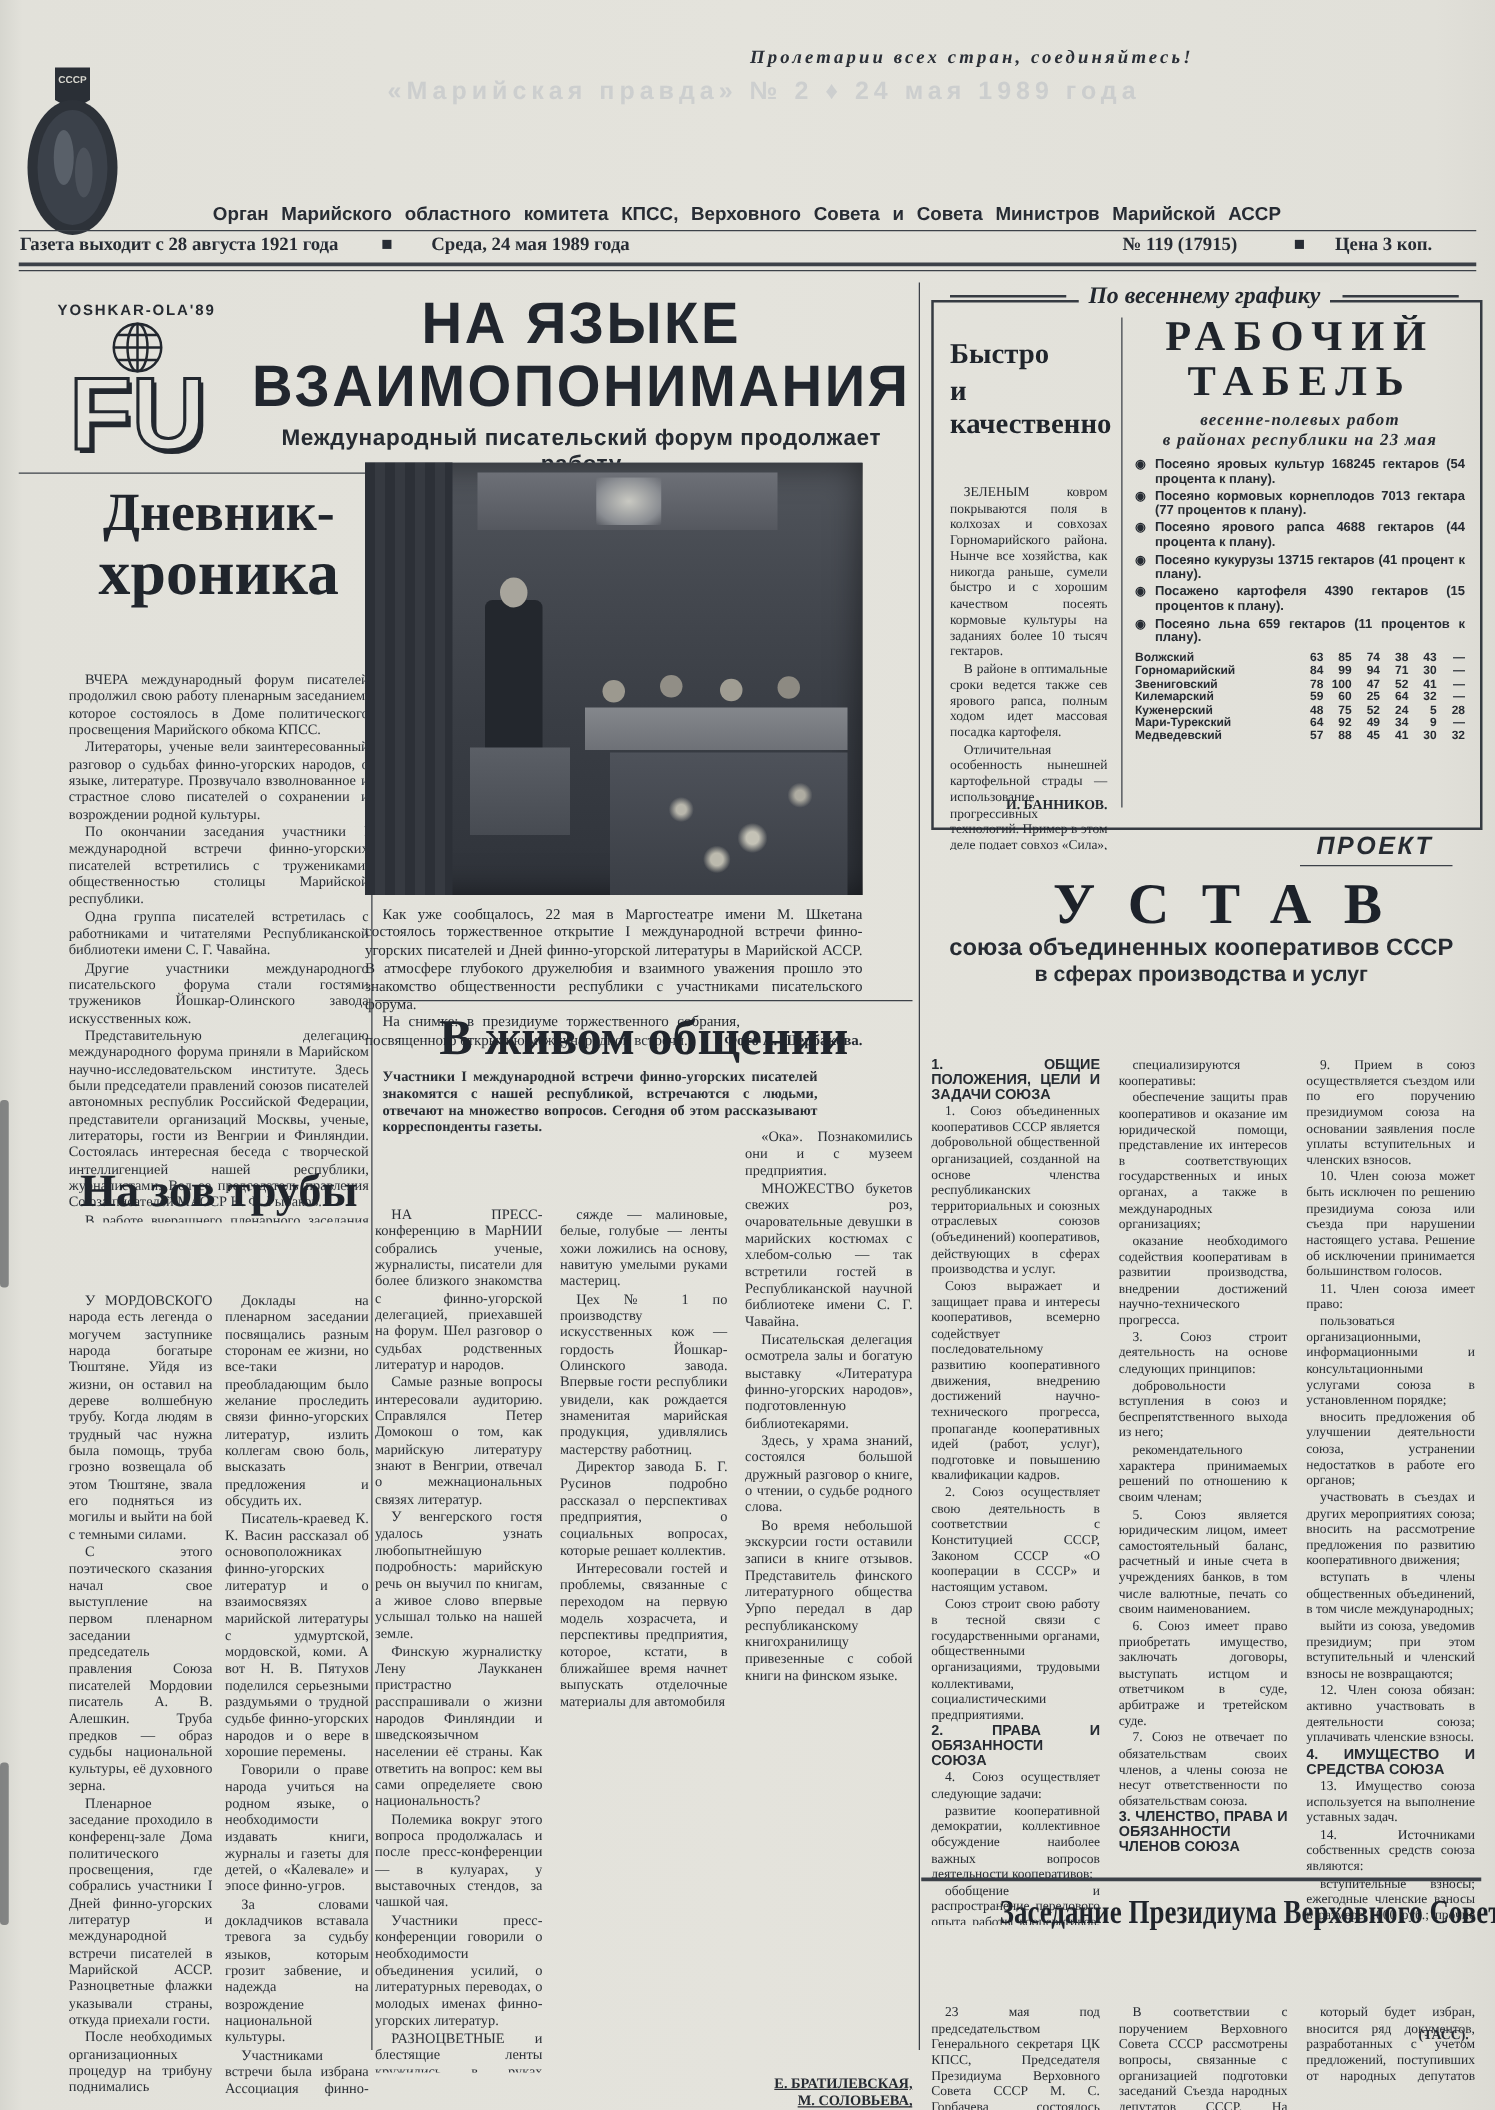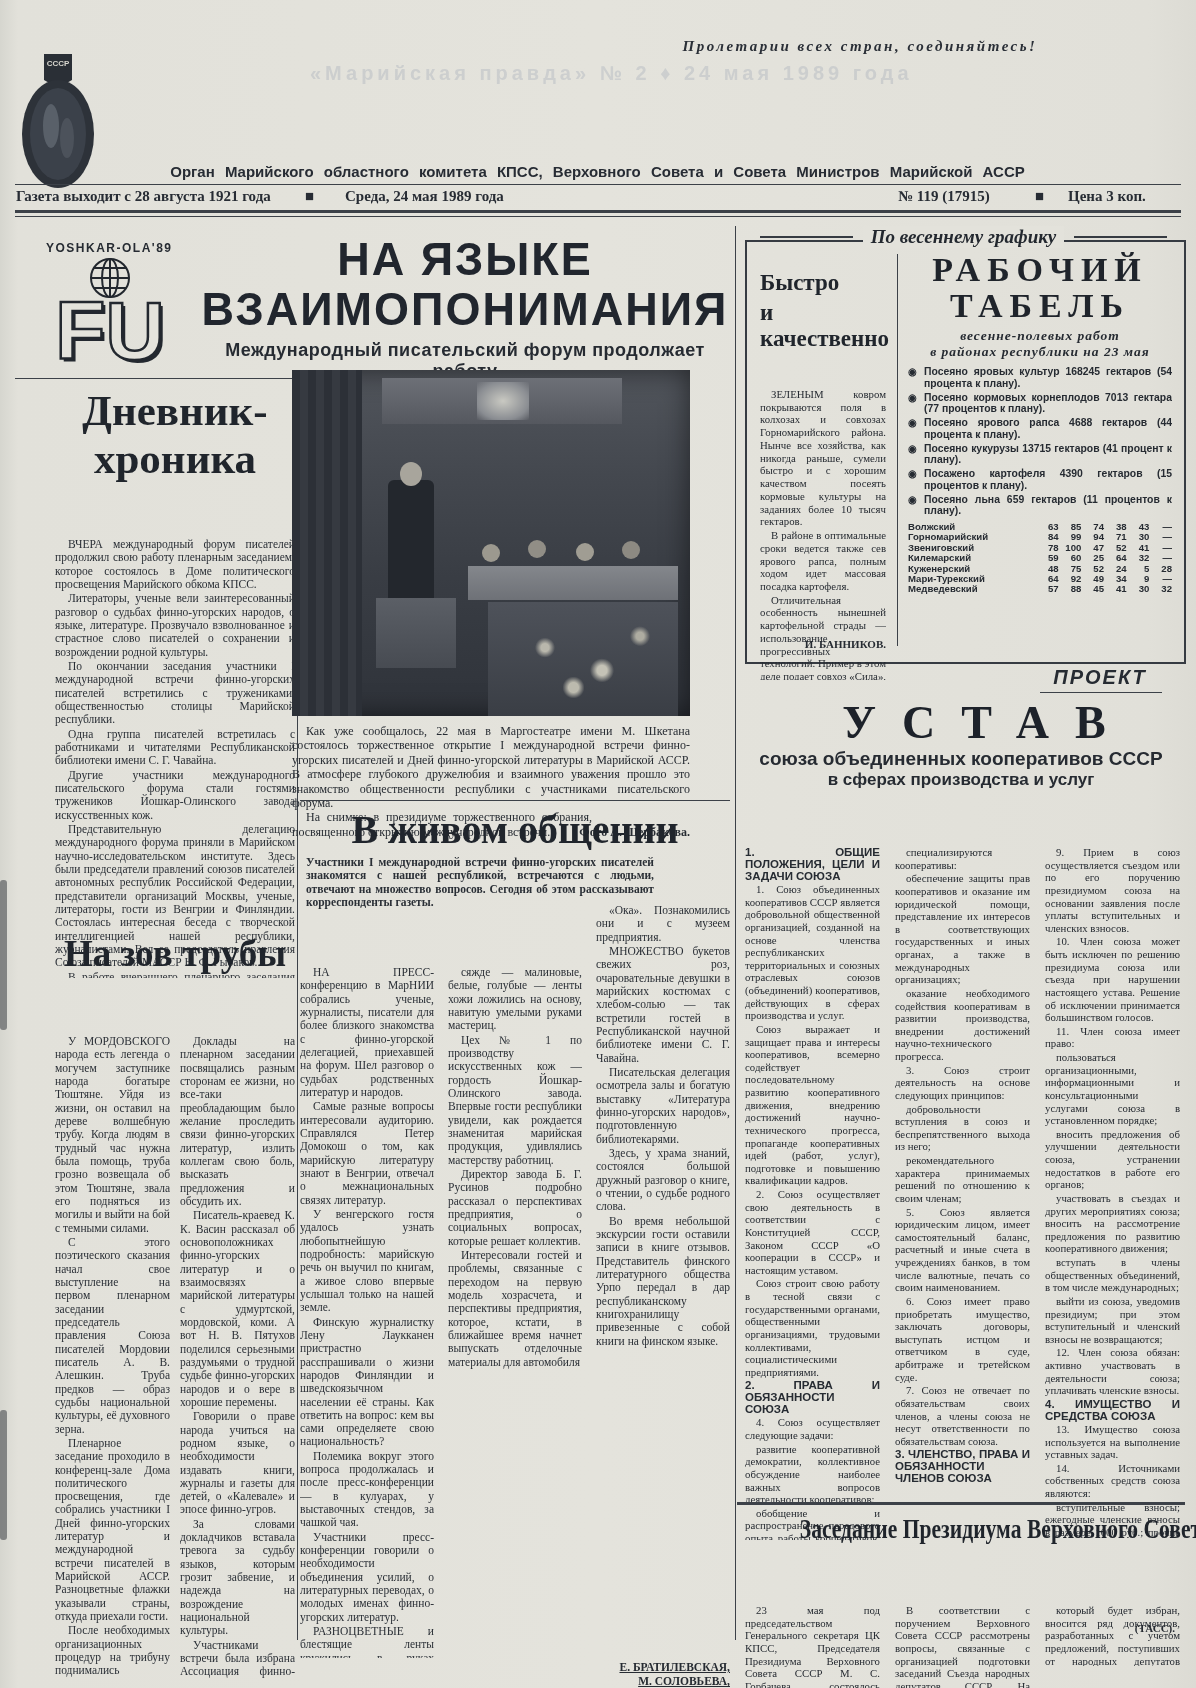--- a/index.html
+++ b/index.html
@@ -3,21 +3,21 @@
 <meta charset="utf-8">
 <style>
   html,body{margin:0;padding:0;}
   body{width:1196px;height:1688px;background:#b8b8b2;font-family:"Liberation Serif",serif;}
   .page{position:relative;width:1196px;height:1688px;background:linear-gradient(90deg,#d6d6cf 0,#e2e1da 18px,#e4e3dc 50%,#e1e0d9 96%,#dcdbd4 100%);overflow:hidden;color:#262b32;}
   .abs{position:absolute;}
   .just{text-align:justify;}
   .hide{overflow:hidden;margin-top:48px;}
   .rule{position:absolute;background:#3c4148;}
   
-  .slogan{font:italic bold 15px "Liberation Serif",serif;letter-spacing:2.5px;color:#2a2f37;text-align:center;}
+  .slogan{font:italic bold 15px "Liberation Serif",serif;letter-spacing:2.5px;color:#2a2f37;text-align:left;}
   .ghost{font:bold 20px "Liberation Sans",sans-serif;color:rgba(100,115,150,.18);letter-spacing:4px;}
   .mast-title{font:bold 92px/104px "Liberation Serif",serif;letter-spacing:4px;text-align:center;color:#1d222a;white-space:nowrap;}
   .mast-sub{font:bold 15px "Liberation Sans",sans-serif;word-spacing:6px;text-align:center;color:#272c34;}
   .dateline{font:bold 15px "Liberation Serif",serif;color:#272c34;white-space:nowrap;}
   
   .fu-label{font:bold 12px "Liberation Sans",sans-serif;letter-spacing:1.5px;}
   .big-head{font:bold 45px/50px "Liberation Sans",sans-serif;letter-spacing:2px;text-align:center;color:#21262e;transform:scaleY(1.04);}
   .forum-sub{font:bold 18px "Liberation Sans",sans-serif;text-align:center;letter-spacing:.5px;}
   
   .a-title{font-weight:bold;font-family:"Liberation Serif",serif;text-align:center;color:#20252c;}
@@ -112,21 +112,21 @@
       <text x="80" y="103" text-anchor="middle" font-family="Liberation Sans,sans-serif" font-weight="bold" font-size="82" fill="#e4e3dc" stroke="#23282f" stroke-width="2.5">FU</text>
     </svg>
   </div>
 
   <div class="abs big-head" style="left:195px;top:234px;width:540px;">НА ЯЗЫКЕ</div>
   <div class="abs big-head" style="left:195px;top:284px;width:540px;">ВЗАИМОПОНИМАНИЯ</div>
   <div class="abs forum-sub" style="left:195px;top:340px;width:540px;">Международный писательский форум продолжает работу</div>
 
   <div class="rule" style="left:15px;top:378px;width:280px;height:1px;"></div>
   <div class="abs a-title" style="left:55px;top:388px;width:240px;font-size:43px;line-height:46px;">Дневник-</div>
-  <div class="abs a-title" style="left:55px;top:436px;width:240px;font-size:43px;line-height:46px;">хроника</div>
+  <div class="abs a-title" style="left:55px;top:436px;width:240px;font-size:51px;line-height:46px;">хроника</div>
   <div class="abs body-col hide" style="left:55px;top:490px;width:240px;height:440px;">
 
   <p>ВЧЕРА международный форум писателей продолжил свою работу пленарным заседанием, которое состоялось в Доме политического просвещения Марийского обкома КПСС.</p>
       <p>Литераторы, ученые вели заинтересованный разговор о судьбах финно-угорских народов, о языке, литературе. Прозвучало взволнованное и страстное слово писателей о сохранении и возрождении родной культуры.</p>
       <p>По окончании заседания участники I международной встречи финно-угорских писателей встретились с тружениками, общественностью столицы Марийской республики.</p>
       <p>Одна группа писателей встретилась с работниками и читателями Республиканской библиотеки имени С. Г. Чавайна.</p>
       <p>Другие участники международного писательского форума стали гостями тружеников Йошкар-Олинского завода искусственных кож.</p>
       <p>Представительную делегацию международного форума приняли в Марийском научно-исследовательском институте. Здесь были председатели правлений союзов писателей автономных республик Российской Федерации, представители организаций Москвы, ученые, литераторы, гости из Венгрии и Финляндии. Состоялась интересная беседа с творческой интеллигенцией нашей республики, журналистами. Вел ее председатель правления Союза писателей МАССР Н. Ф. Рыбаков.</p>
       <p>В работе вчерашнего пленарного заседания приняли участие инструктор Идеологического отдела ЦК КПСС В. В. Дементьев, секретарь Марийского обкома партии А. А. Зенкин, заместитель председателя Совета Министров МАССР Р. А. Кулалаева, секретарь Йошкар-Олинского горкома партии С. А. Михайлова и другие руководящие работники республики.</p>
     </div>

